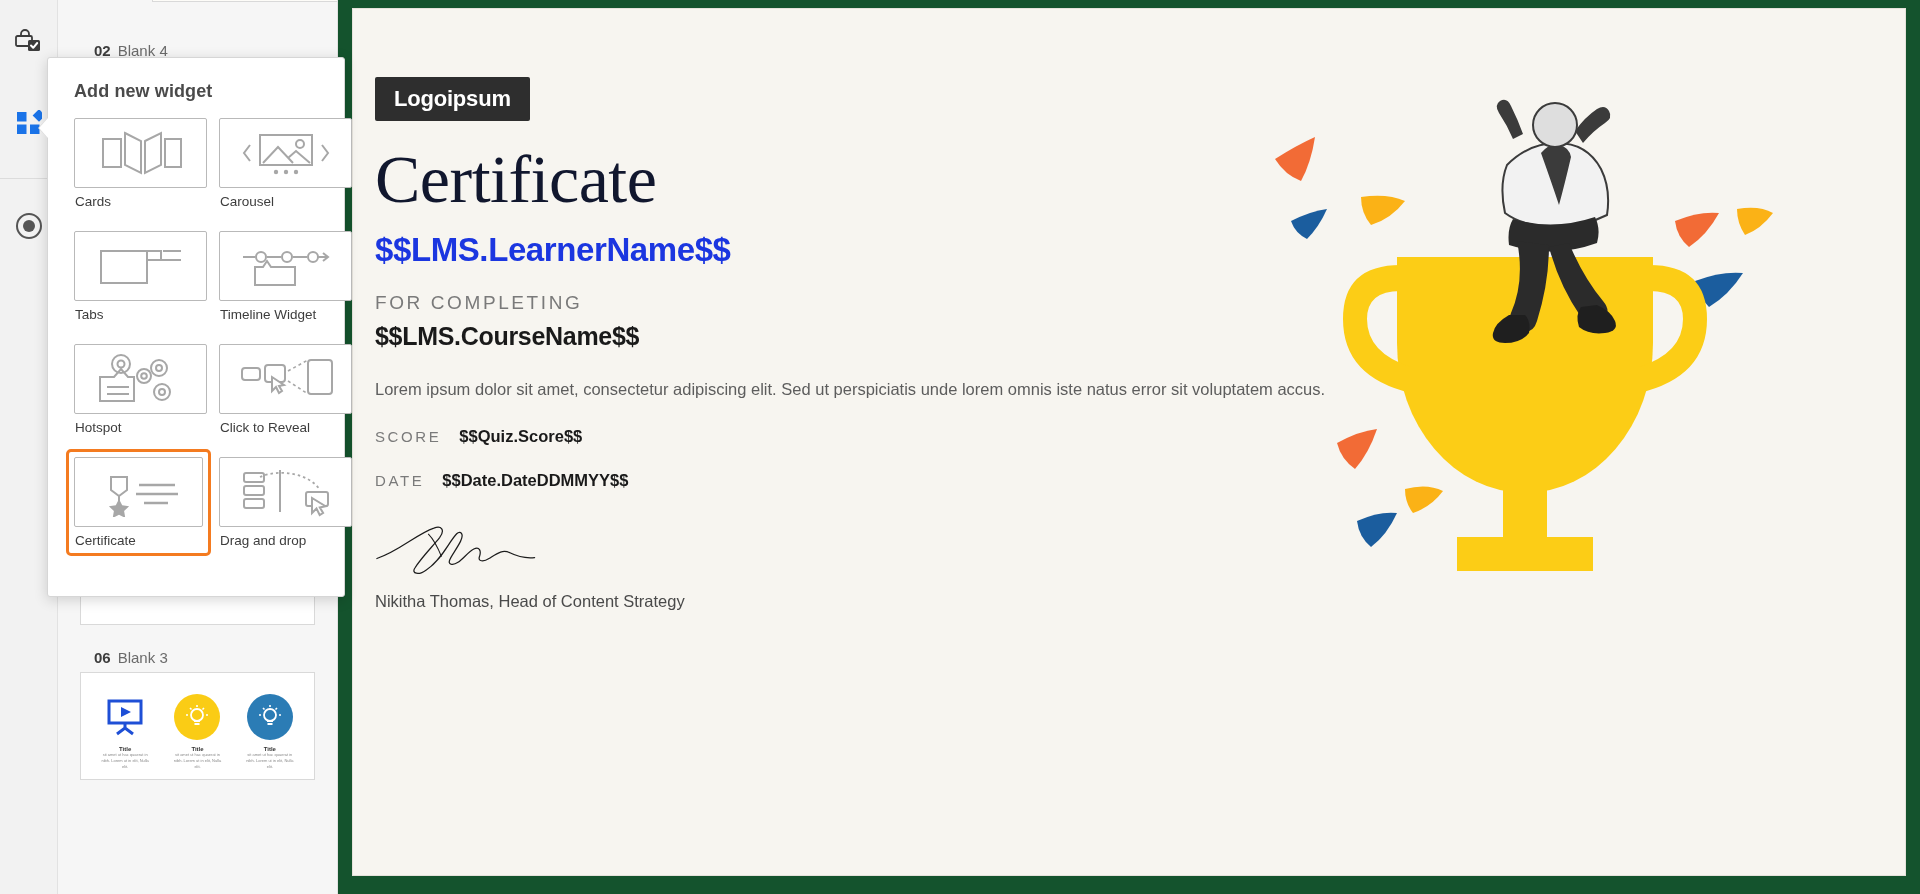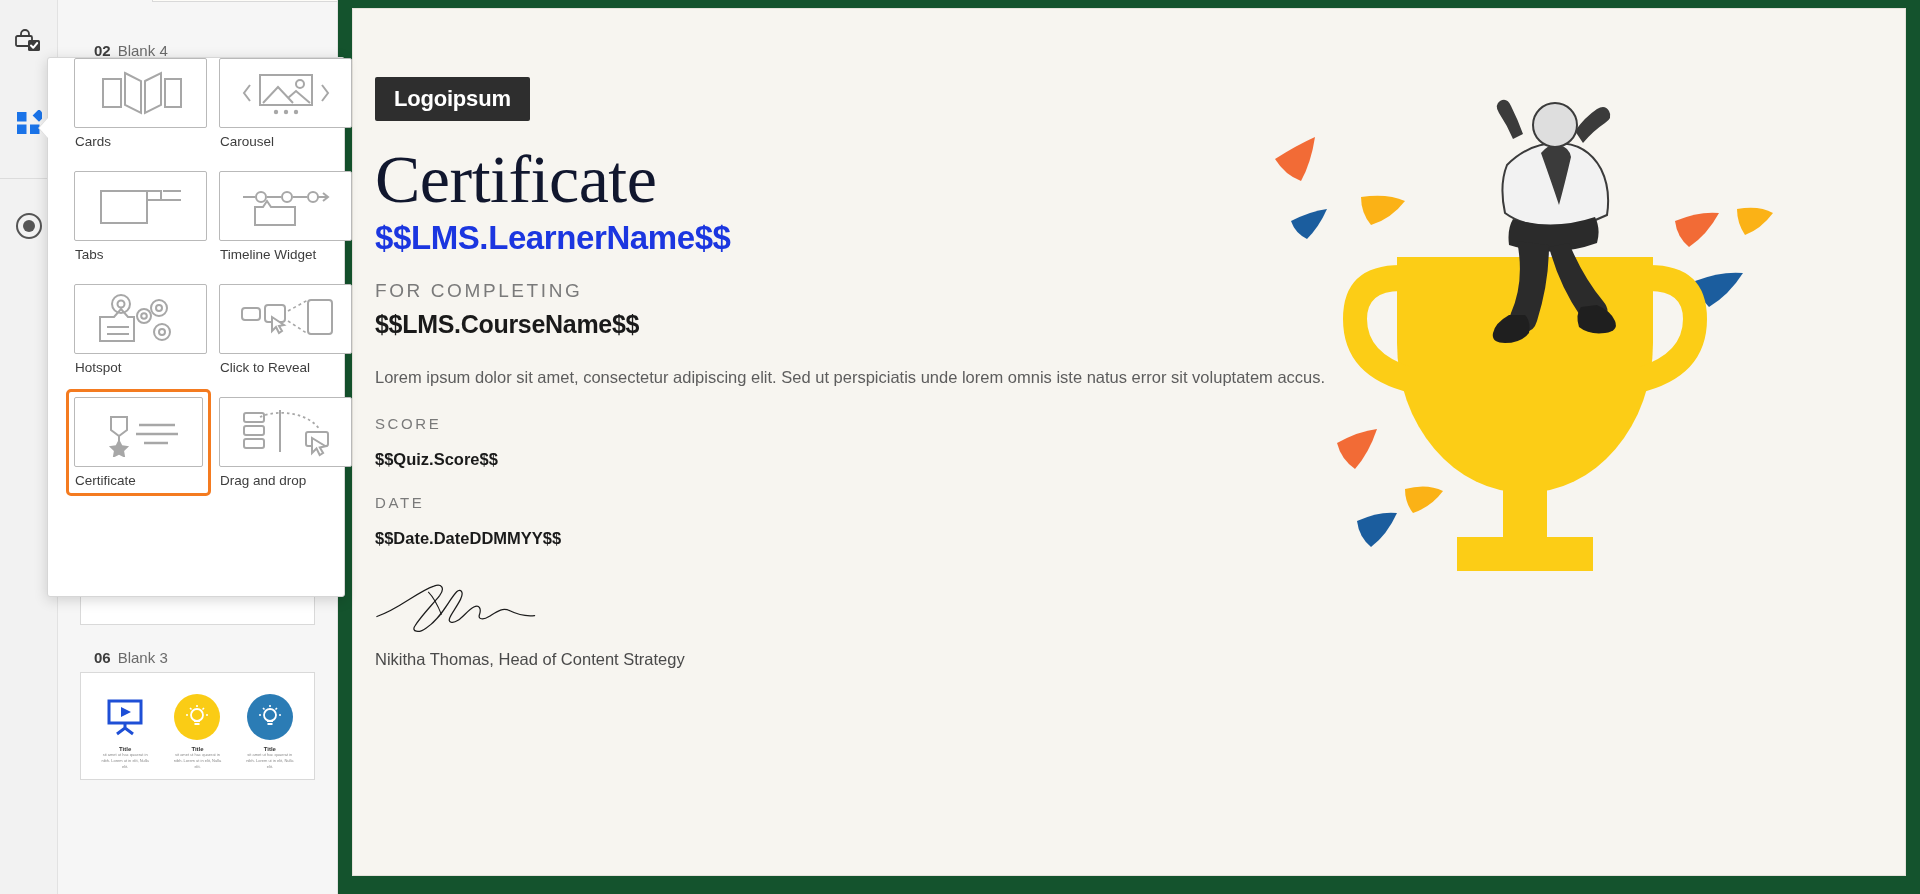--- a/index.html
+++ b/index.html
@@ -114,27 +114,27 @@
   .cert-h1 {
     font-family:"Liberation Serif", serif;
     font-size:68px; color:#11172e; line-height:1.05;
     letter-spacing:-0.5px;
   }
   .eyebrow {
     font-size:15px; color:#7a7a7a; letter-spacing:2.6px;
     margin-top:22px;
   }
   .learner {
-    font-size:33px; font-weight:700; color:#1b36e0; margin-top:4px;
+    font-size:33px; font-weight:700; color:#1b36e0; margin-top:16px;
     letter-spacing:-0.4px;
   }
   .eyebrow2 { font-size:19px; color:#7a7a7a; letter-spacing:2.6px; margin-top:23px;}
   .course { font-size:25px; font-weight:700; color:#1a1a1a; margin-top:8px; letter-spacing:-0.3px;}
   .lorem { font-size:16.5px; color:#5d5d5d; margin-top:27px; max-width:1000px; line-height:1.45;}
-  .kv { margin-top:25px; display:flex; align-items:baseline; gap:18px;flex-direction:column; }
+  .kv { margin-top:25px; display:flex; align-items:baseline; gap:18px; }
   .kv .k { font-size:15px; color:#7a7a7a; letter-spacing:2.6px; }
   .kv .v { font-size:16.5px; font-weight:700; color:#1a1a1a; }
   .sig { margin-top:30px; width:190px; height:58px; }
   .signee { font-size:16.5px; color:#4a4a4a; margin-top:10px; }
 
   .trophy-art { position:absolute; right:100px; top:60px; width:560px; height:560px; }
 </style>
 </head>
 <body>
 
@@ -225,20 +225,21 @@
             </div>
             <div class="mini-title">Title</div>
             <div class="mini-body">sit amet ut hac quaerat in nibh. Lorem ut in elit, Nulla elit.</div>
           </div>
         </div>
       </div>
     </div>
   </div>
 
   <div class="popover">
+    <div class="pop-title">Add new widget</div>
     <div class="wgrid">
 
       <div class="wcell">
         <div class="wbox">
           <svg width="92" height="52" viewBox="0 0 92 52">
             <path d="M8 12 H26 V40 H8 Z" fill="none" stroke="#a7a7a7" stroke-width="2"></path>
             <path d="M30 6 L46 14 V46 L30 38 Z" fill="none" stroke="#a7a7a7" stroke-width="2"></path>
             <path d="M50 14 L66 6 V38 L50 46 Z" fill="none" stroke="#a7a7a7" stroke-width="2"></path>
             <path d="M70 12 H86 V40 H70 Z" fill="none" stroke="#a7a7a7" stroke-width="2"></path>
           </svg>

